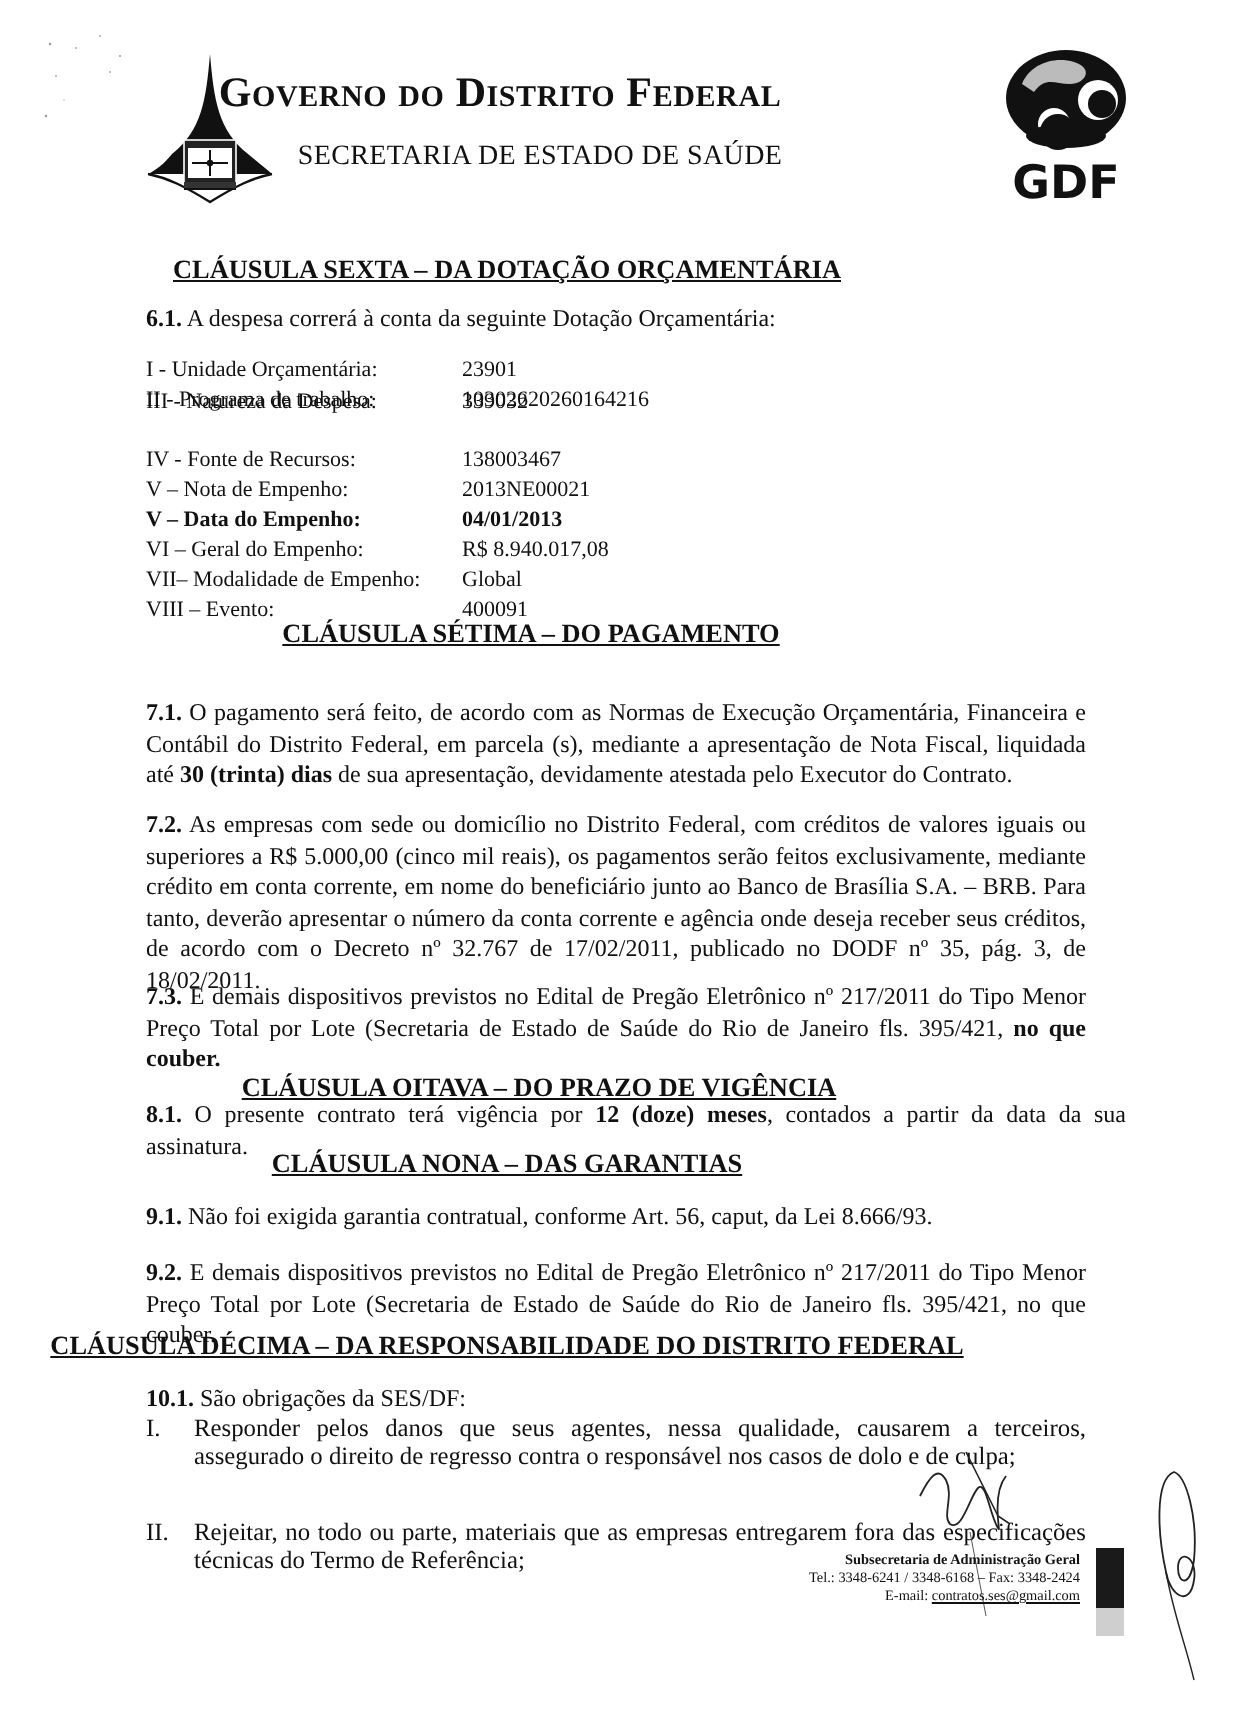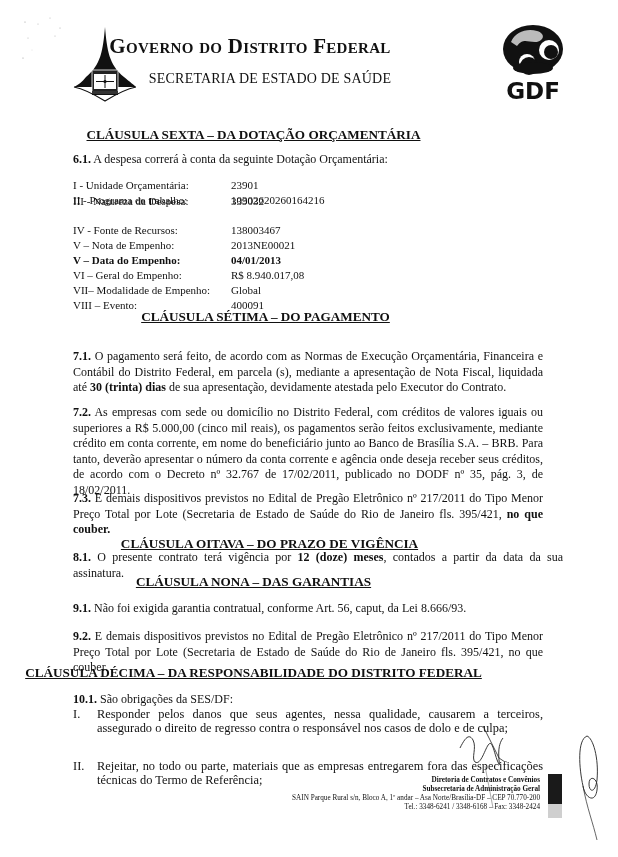--- a/index.html
+++ b/index.html
@@ -169,19 +169,18 @@
 
 <svg class="abs signature" viewBox="0 0 163 125">
   <path d="M5 30 C10 20 14 15 18 22 C22 30 16 40 20 44 C26 48 30 30 34 26 C38 22 40 40 44 46 C46 50 40 30 48 20" fill="none" stroke="#222" stroke-width="0.9"></path>
   <path d="M28 8 L44 40 L50 44" fill="none" stroke="#222" stroke-width="0.8"></path>
   <path d="M30 48 L38 90" fill="none" stroke="#555" stroke-width="0.5"></path>
   <path d="M132 18 C122 22 124 50 128 68 C130 80 140 86 142 72 C144 60 134 56 134 66 C134 74 140 76 142 62 C144 40 138 20 132 18 Z" fill="none" stroke="#222" stroke-width="0.9"></path>
   <path d="M128 68 C132 90 138 105 142 122" fill="none" stroke="#222" stroke-width="0.7"></path>
 </svg>
 
 <div class="abs footer">
-  <div class="bold">Diretoria de Contratos e Convênios</div>
   <div class="bold">Subsecretaria de Administração Geral</div>
-  <div>SAIN Parque Rural s/n, Bloco A, 1º andar – Asa Norte/Brasília-DF – CEP 70.770-200</div>
   <div>Tel.: 3348-6241 / 3348-6168 – Fax: 3348-2424</div>
+  <div><span>E-mail: </span><span class="link">contratos.ses@gmail.com</span></div>
 </div>
 <div class="abs color-bar-dark"></div>
 <div class="abs color-bar-light"></div>
 
 </body></html>

